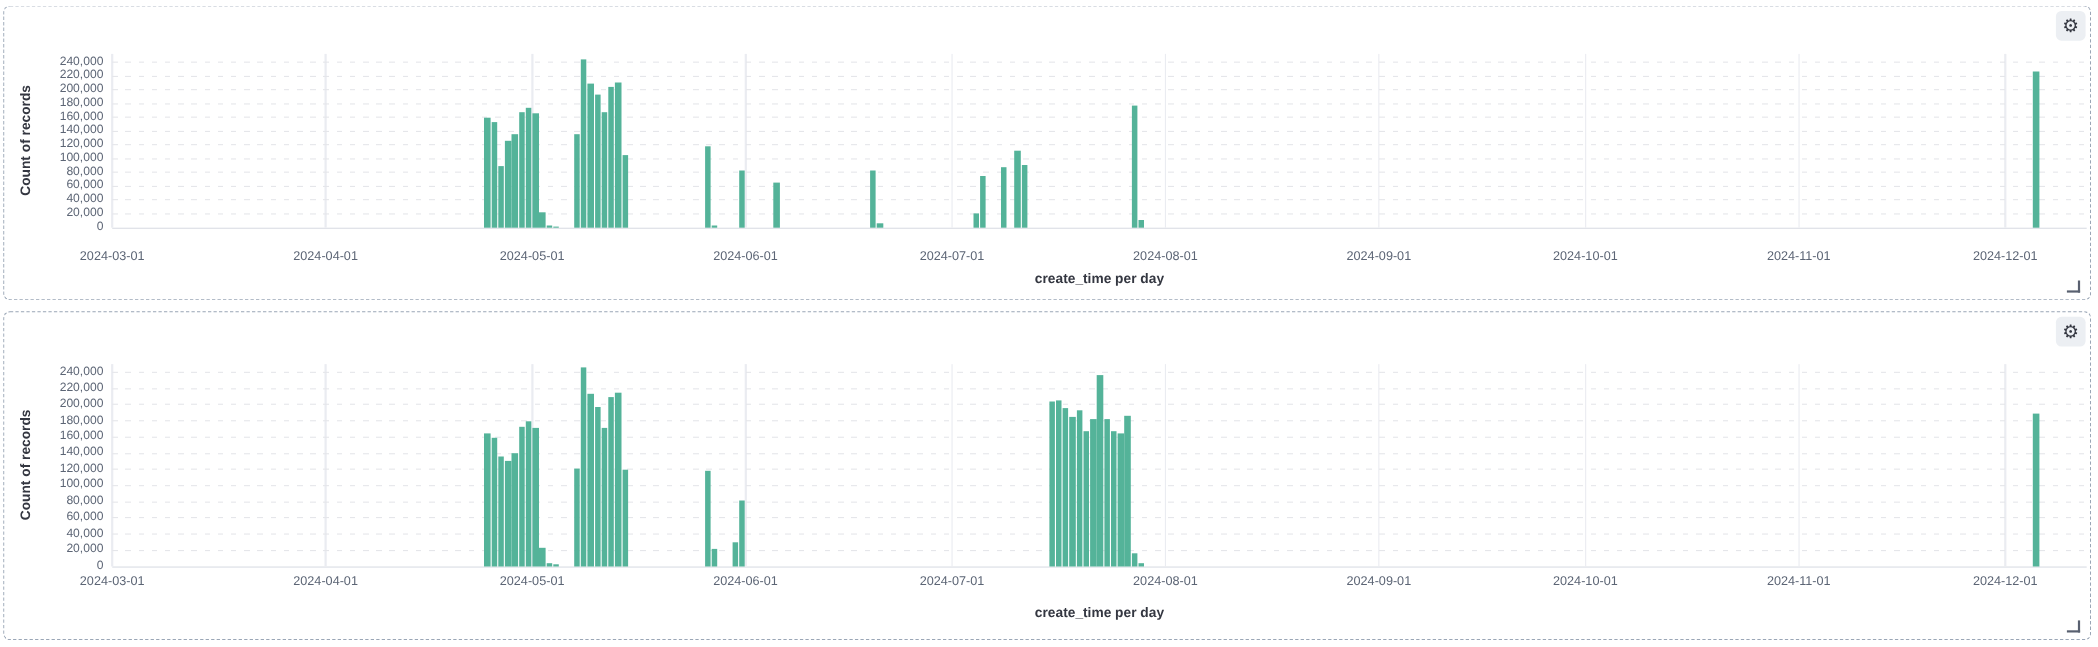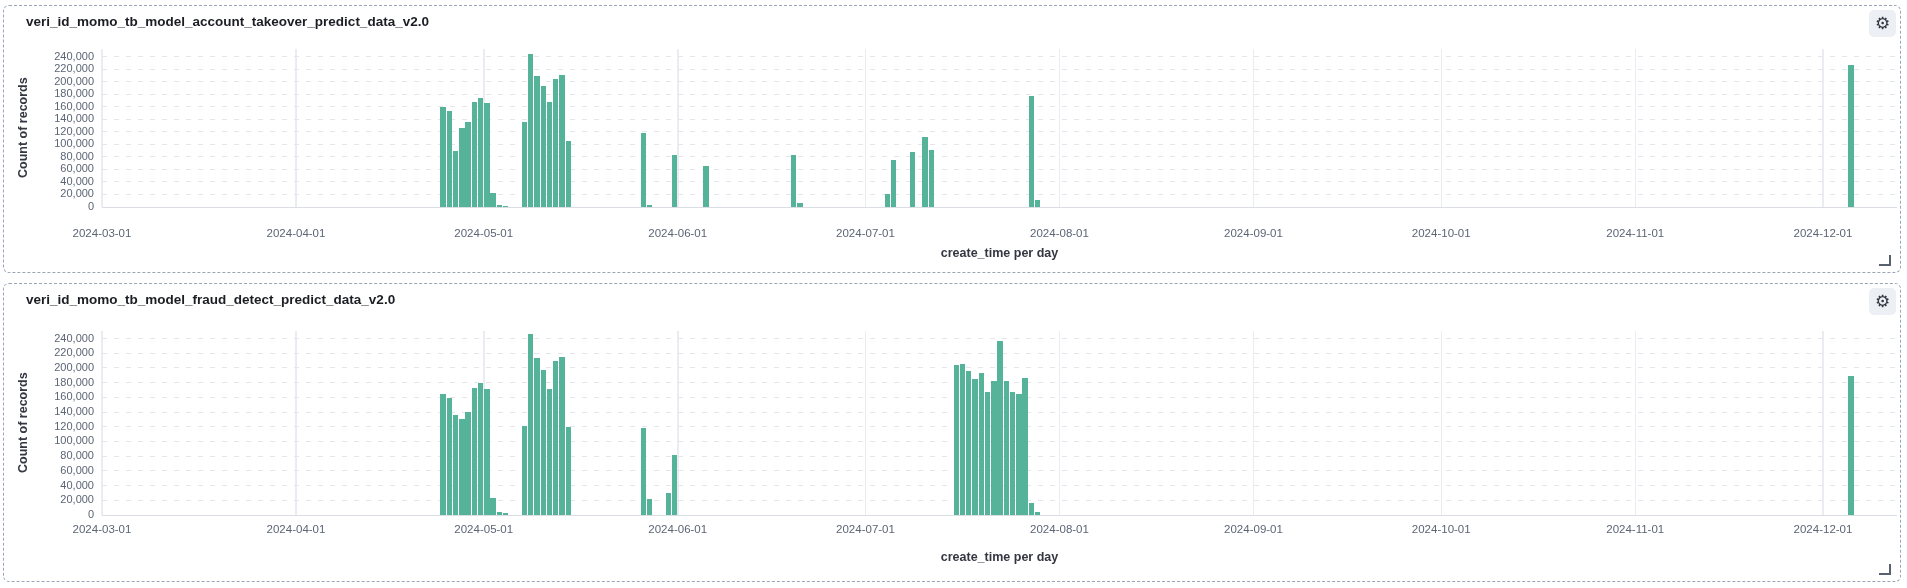--- a/index.html
+++ b/index.html
@@ -29,21 +29,20 @@
     font-size:12.5px;font-weight:700;color:#343741;}
   #panel-0 .xtitle{top:240px;}
   #panel-1 .xtitle{top:266px;}
   .resize{position:absolute;right:9px;bottom:6px;width:10px;height:9px;
     border-right:2.5px solid #596070;border-bottom:2.5px solid #596070;}
 </style>
 </head>
 <body>
 
 <div class="panel" id="panel-0">
-  <div class="panel-title">veri_id_momo_tb_model_account_takeover_predict_data_v2.0</div>
   <button class="gear-btn">
     <span class="gear-glyph">⚙</span>
   </button>
   <div class="ytitle">Count of records</div>
   <div class="plot" style="left: 98px; top: 43px; width: 1795px; height: 157.5px;">
       <div class="vgrid" style="left: -0.75px; height: 157.5px;"></div>
       <div class="vgrid" style="left: 193.254px; height: 157.5px;"></div>
       <div class="vgrid" style="left: 381px; height: 157.5px;"></div>
       <div class="vgrid" style="left: 575.004px; height: 157.5px;"></div>
       <div class="vgrid" style="left: 762.75px; height: 157.5px;"></div>
@@ -119,21 +118,20 @@
     <div class="ytick" style="top: 118.75px;">120,000</div>
     <div class="ytick" style="top: 106.208px;">140,000</div>
     <div class="ytick" style="top: 93.6667px;">160,000</div>
     <div class="ytick" style="top: 81.125px;">180,000</div>
     <div class="ytick" style="top: 68.5833px;">200,000</div>
     <div class="ytick" style="top: 56.0417px;">220,000</div>
     <div class="ytick" style="top: 43.5px;">240,000</div>
   </div>
 
 <div class="panel" id="panel-1">
-  <div class="panel-title">veri_id_momo_tb_model_fraud_detect_predict_data_v2.0</div>
   <button class="gear-btn">
     <span class="gear-glyph">⚙</span>
   </button>
   <div class="ytitle">Count of records</div>
   <div class="plot" style="left: 98px; top: 47px; width: 1795px; height: 183.5px;">
       <div class="vgrid" style="left: -0.75px; height: 183.5px;"></div>
       <div class="vgrid" style="left: 193.254px; height: 183.5px;"></div>
       <div class="vgrid" style="left: 381px; height: 183.5px;"></div>
       <div class="vgrid" style="left: 575.004px; height: 183.5px;"></div>
       <div class="vgrid" style="left: 762.75px; height: 183.5px;"></div>

